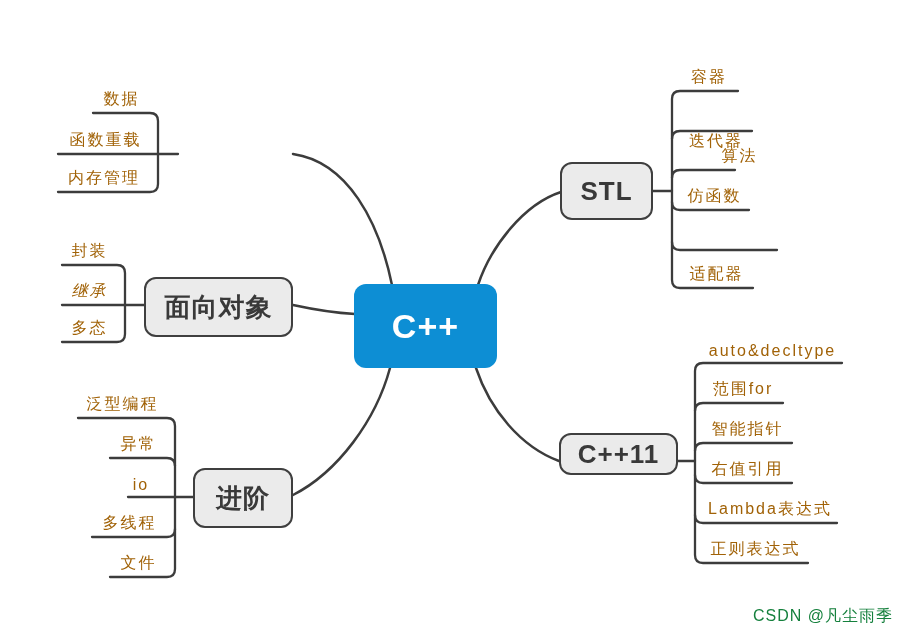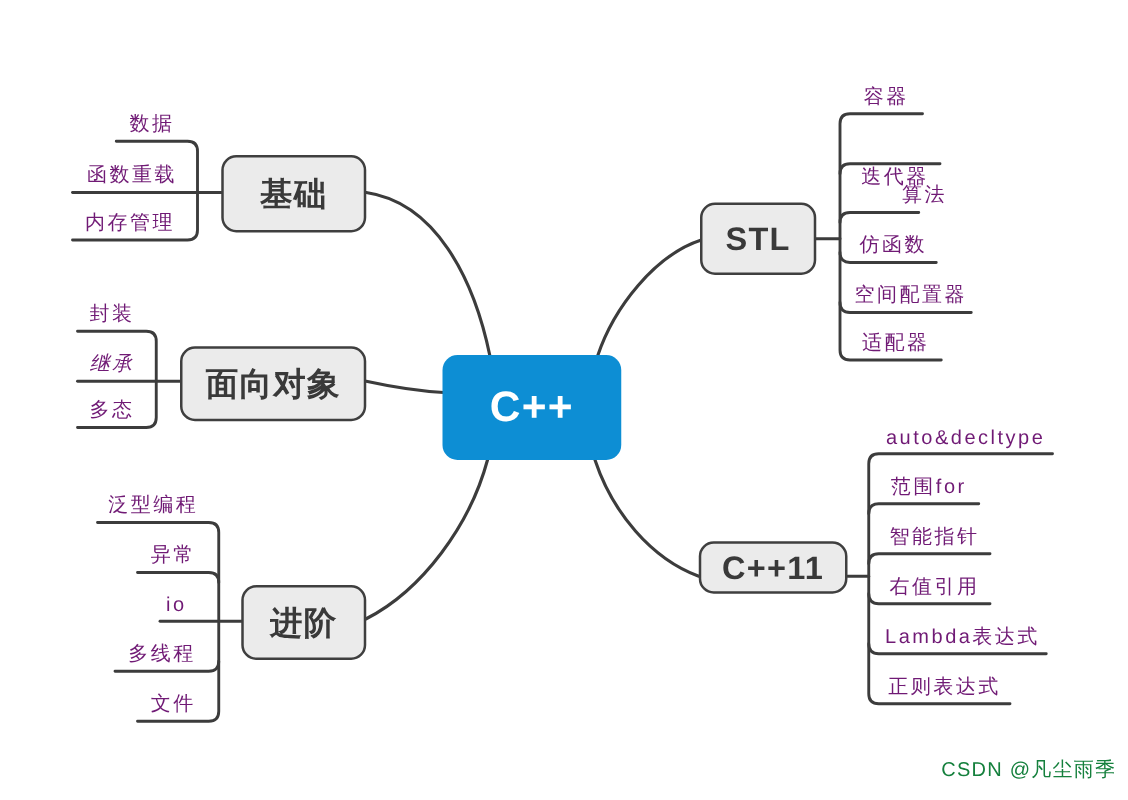--- a/index.html
+++ b/index.html
@@ -15,21 +15,21 @@
     background:#ebebeb;border:2.5px solid #3f3f3f;border-radius:12px;
     box-sizing:border-box;color:#393939;font-weight:bold;font-size:26px;
     letter-spacing:1px;white-space:nowrap;
   }
   .node.root{
     background:#0d8ed4;border:none;color:#ffffff;font-size:34px;letter-spacing:1px;
   }
   .sublabel{
     position:absolute;height:26px;display:flex;align-items:flex-end;justify-content:center;
     padding-bottom:3px;box-sizing:border-box;font-size:16px;letter-spacing:2px;
-    color:#701a75;white-space:nowrap;
+    color:#a16207;white-space:nowrap;
   }
   .watermark{
     position:absolute;right:9px;top:606px;width:200px;text-align:right;
     font-size:16px;color:#15803d;letter-spacing:1px;
   }
 </style>
 </head>
 <body>
 
 <div class="canvas">
@@ -65,23 +65,20 @@
     <path d="M 792 443 H 703 Q 695 443 695 451"></path>
     <path d="M 792 483 H 703 Q 695 483 695 475"></path>
     <path d="M 837 523 H 703 Q 695 523 695 515"></path>
     <path d="M 678 461 H 695"></path>
   </svg>
 
   <div class="node root" style="left:354px;top:284px;width:143px;height:84px;">
     <span>C++</span>
   </div>
 
-  <div class="node" style="left:177px;top:124px;width:116px;height:62px;">
-    <span>基础</span>
-  </div>
 
   <div class="node" style="left:144px;top:277px;width:149px;height:60px;">
     <span>面向对象</span>
   </div>
 
   <div class="node" style="left:193px;top:468px;width:100px;height:60px;">
     <span>进阶</span>
   </div>
 
   <div class="node" style="left:560px;top:162px;width:93px;height:58px;">
@@ -103,21 +100,20 @@
   <div class="sublabel" style="left:78px;top:392px;width:89px;">泛型编程</div>
   <div class="sublabel" style="left:110px;top:432px;width:57px;">异常</div>
   <div class="sublabel" style="left:121px;top:471px;width:40px;">io</div>
   <div class="sublabel" style="left:92px;top:511px;width:75px;">多线程</div>
   <div class="sublabel" style="left:110px;top:551px;width:57px;font-family:Liberation Serif, serif;">文件</div>
 
   <div class="sublabel" style="left:680px;top:65px;width:58px;">容器</div>
   <div class="sublabel" style="left:680px;top:90px;width:72px;margin-top:39px;">迭代器</div>
   <div class="sublabel" style="left:712px;top:144px;width:55px;">算法</div>
   <div class="sublabel" style="left:680px;top:184px;width:69px;">仿函数</div>
-  <div class="sublabel" style="left:680px;top:224px;width:97px;">空间配置器</div>
   <div class="sublabel" style="left:680px;top:262px;width:73px;">适配器</div>
 
   <div class="sublabel" style="left:703px;top:337px;width:139px;">auto&amp;decltype</div>
   <div class="sublabel" style="left:703px;top:377px;width:80px;">范围for</div>
   <div class="sublabel" style="left:703px;top:417px;width:89px;">智能指针</div>
   <div class="sublabel" style="left:703px;top:457px;width:89px;">右值引用</div>
   <div class="sublabel" style="left:703px;top:497px;width:134px;">Lambda表达式</div>
   <div class="sublabel" style="left:703px;top:537px;width:105px;">正则表达式</div>
 
   <div class="watermark">CSDN @凡尘雨季</div>

